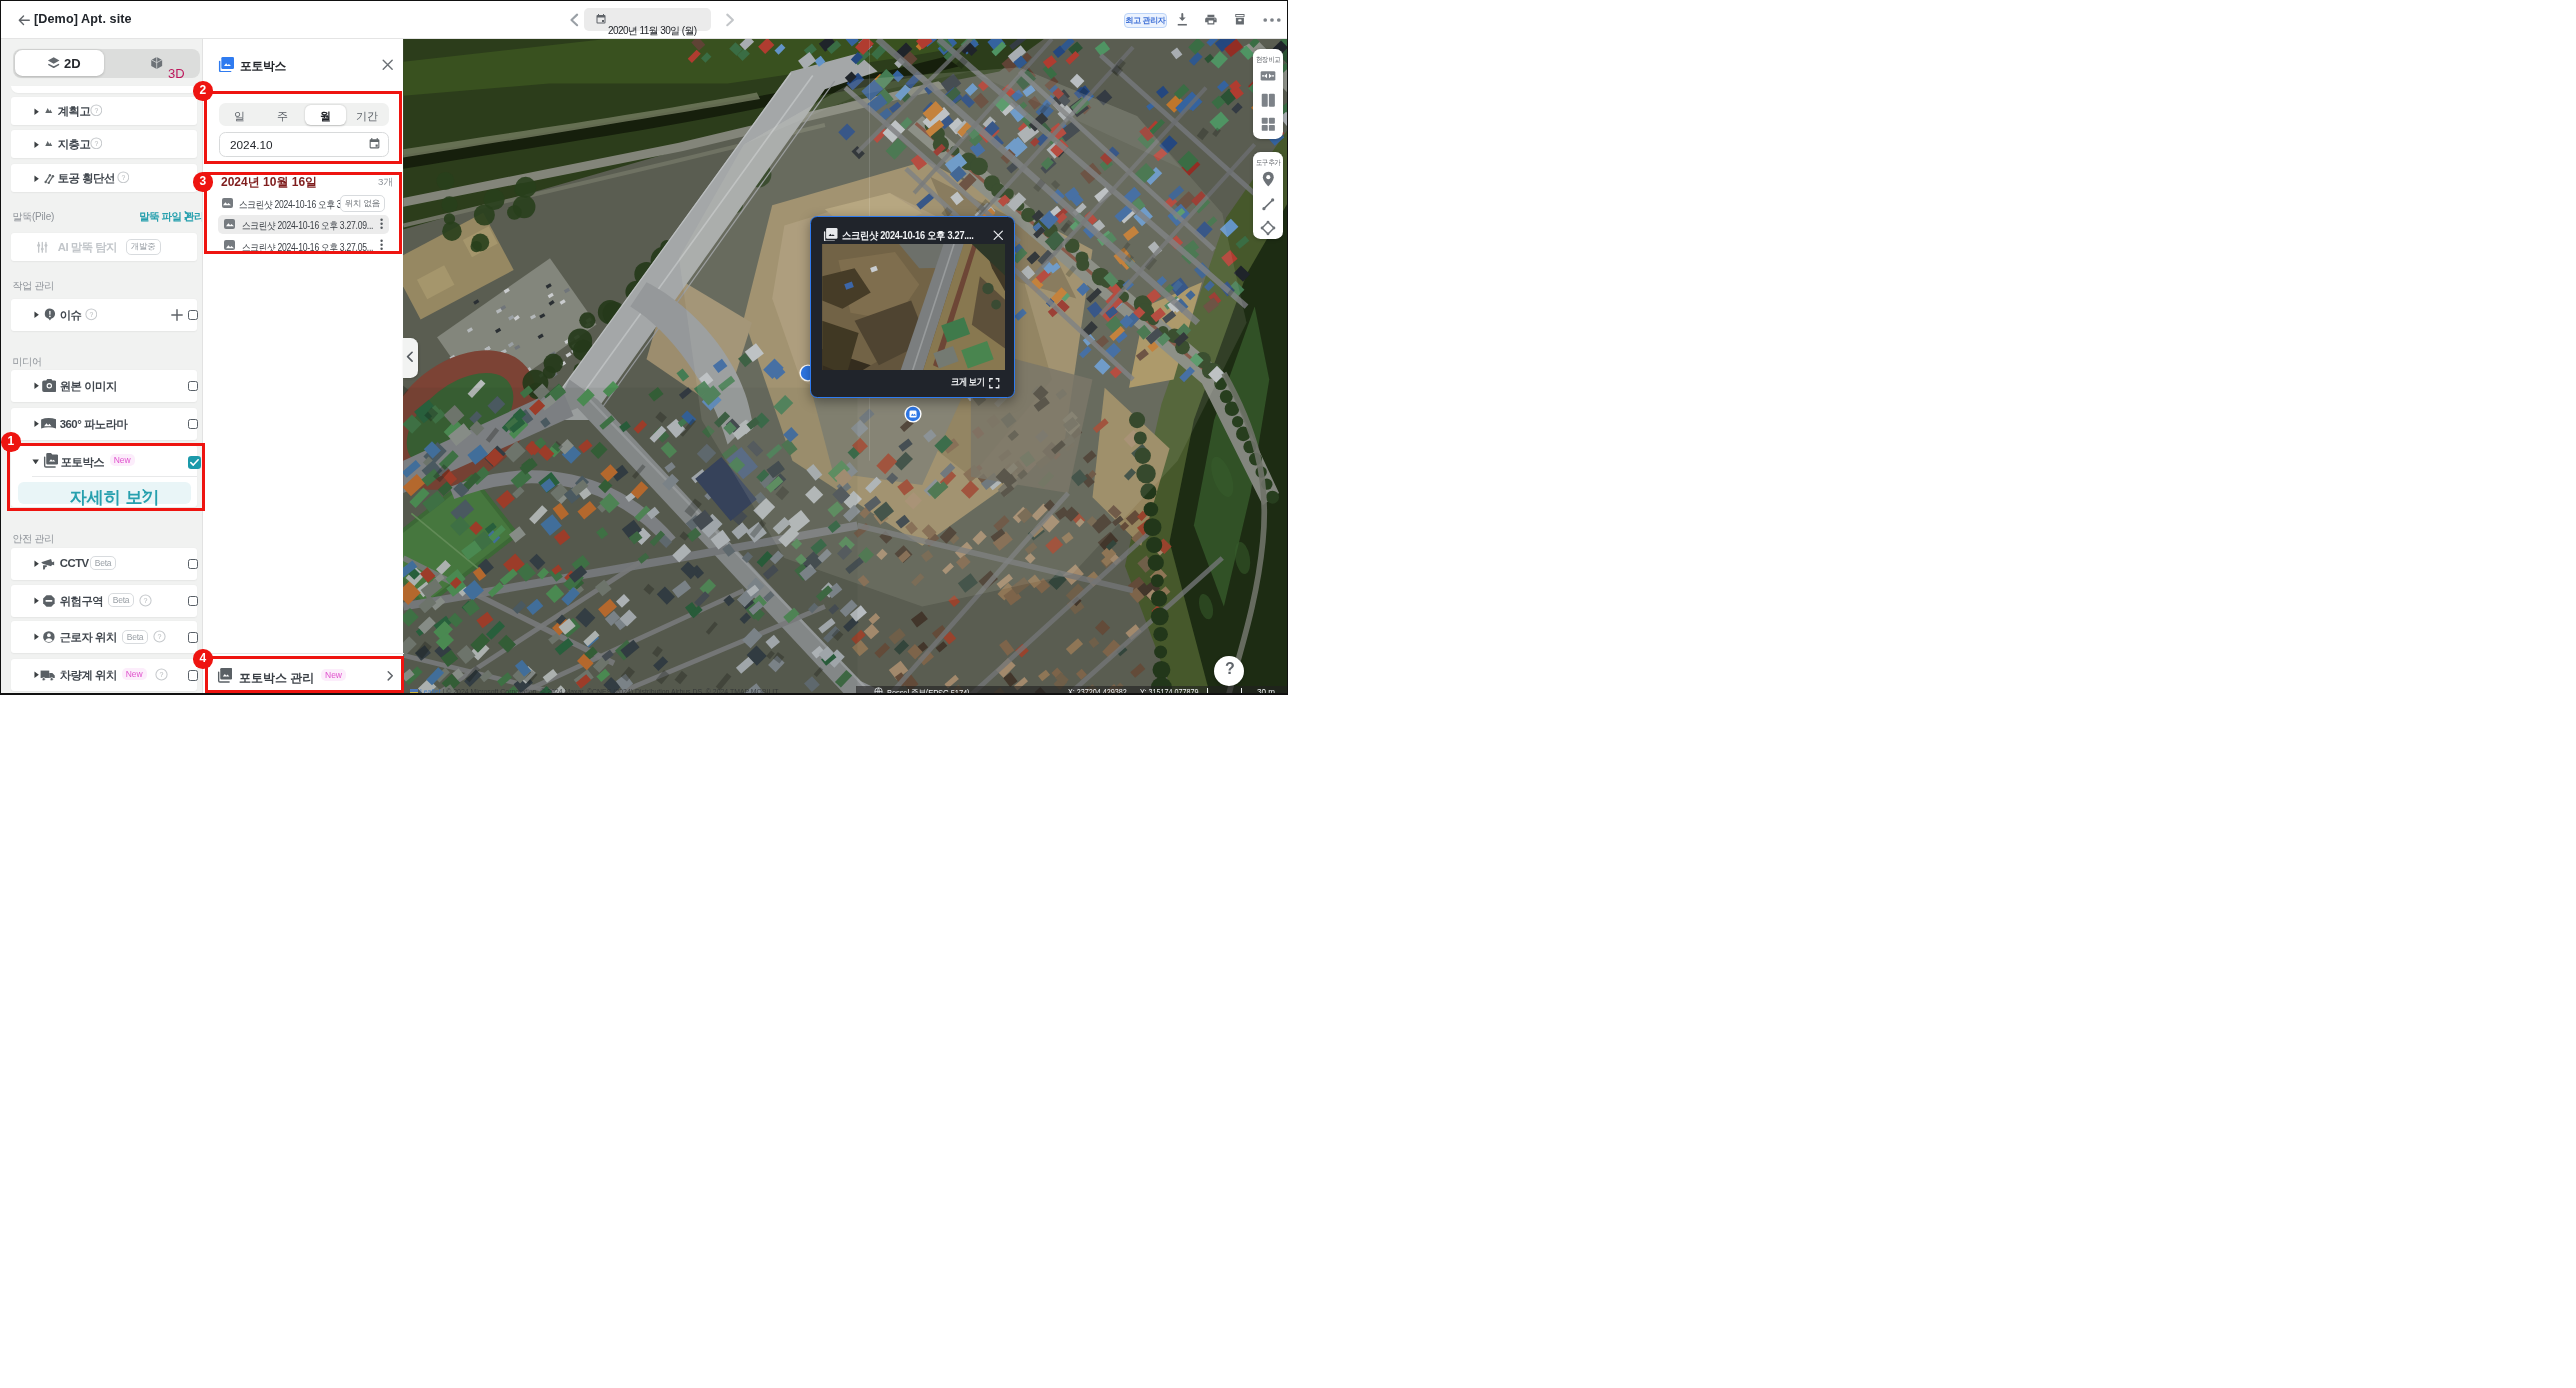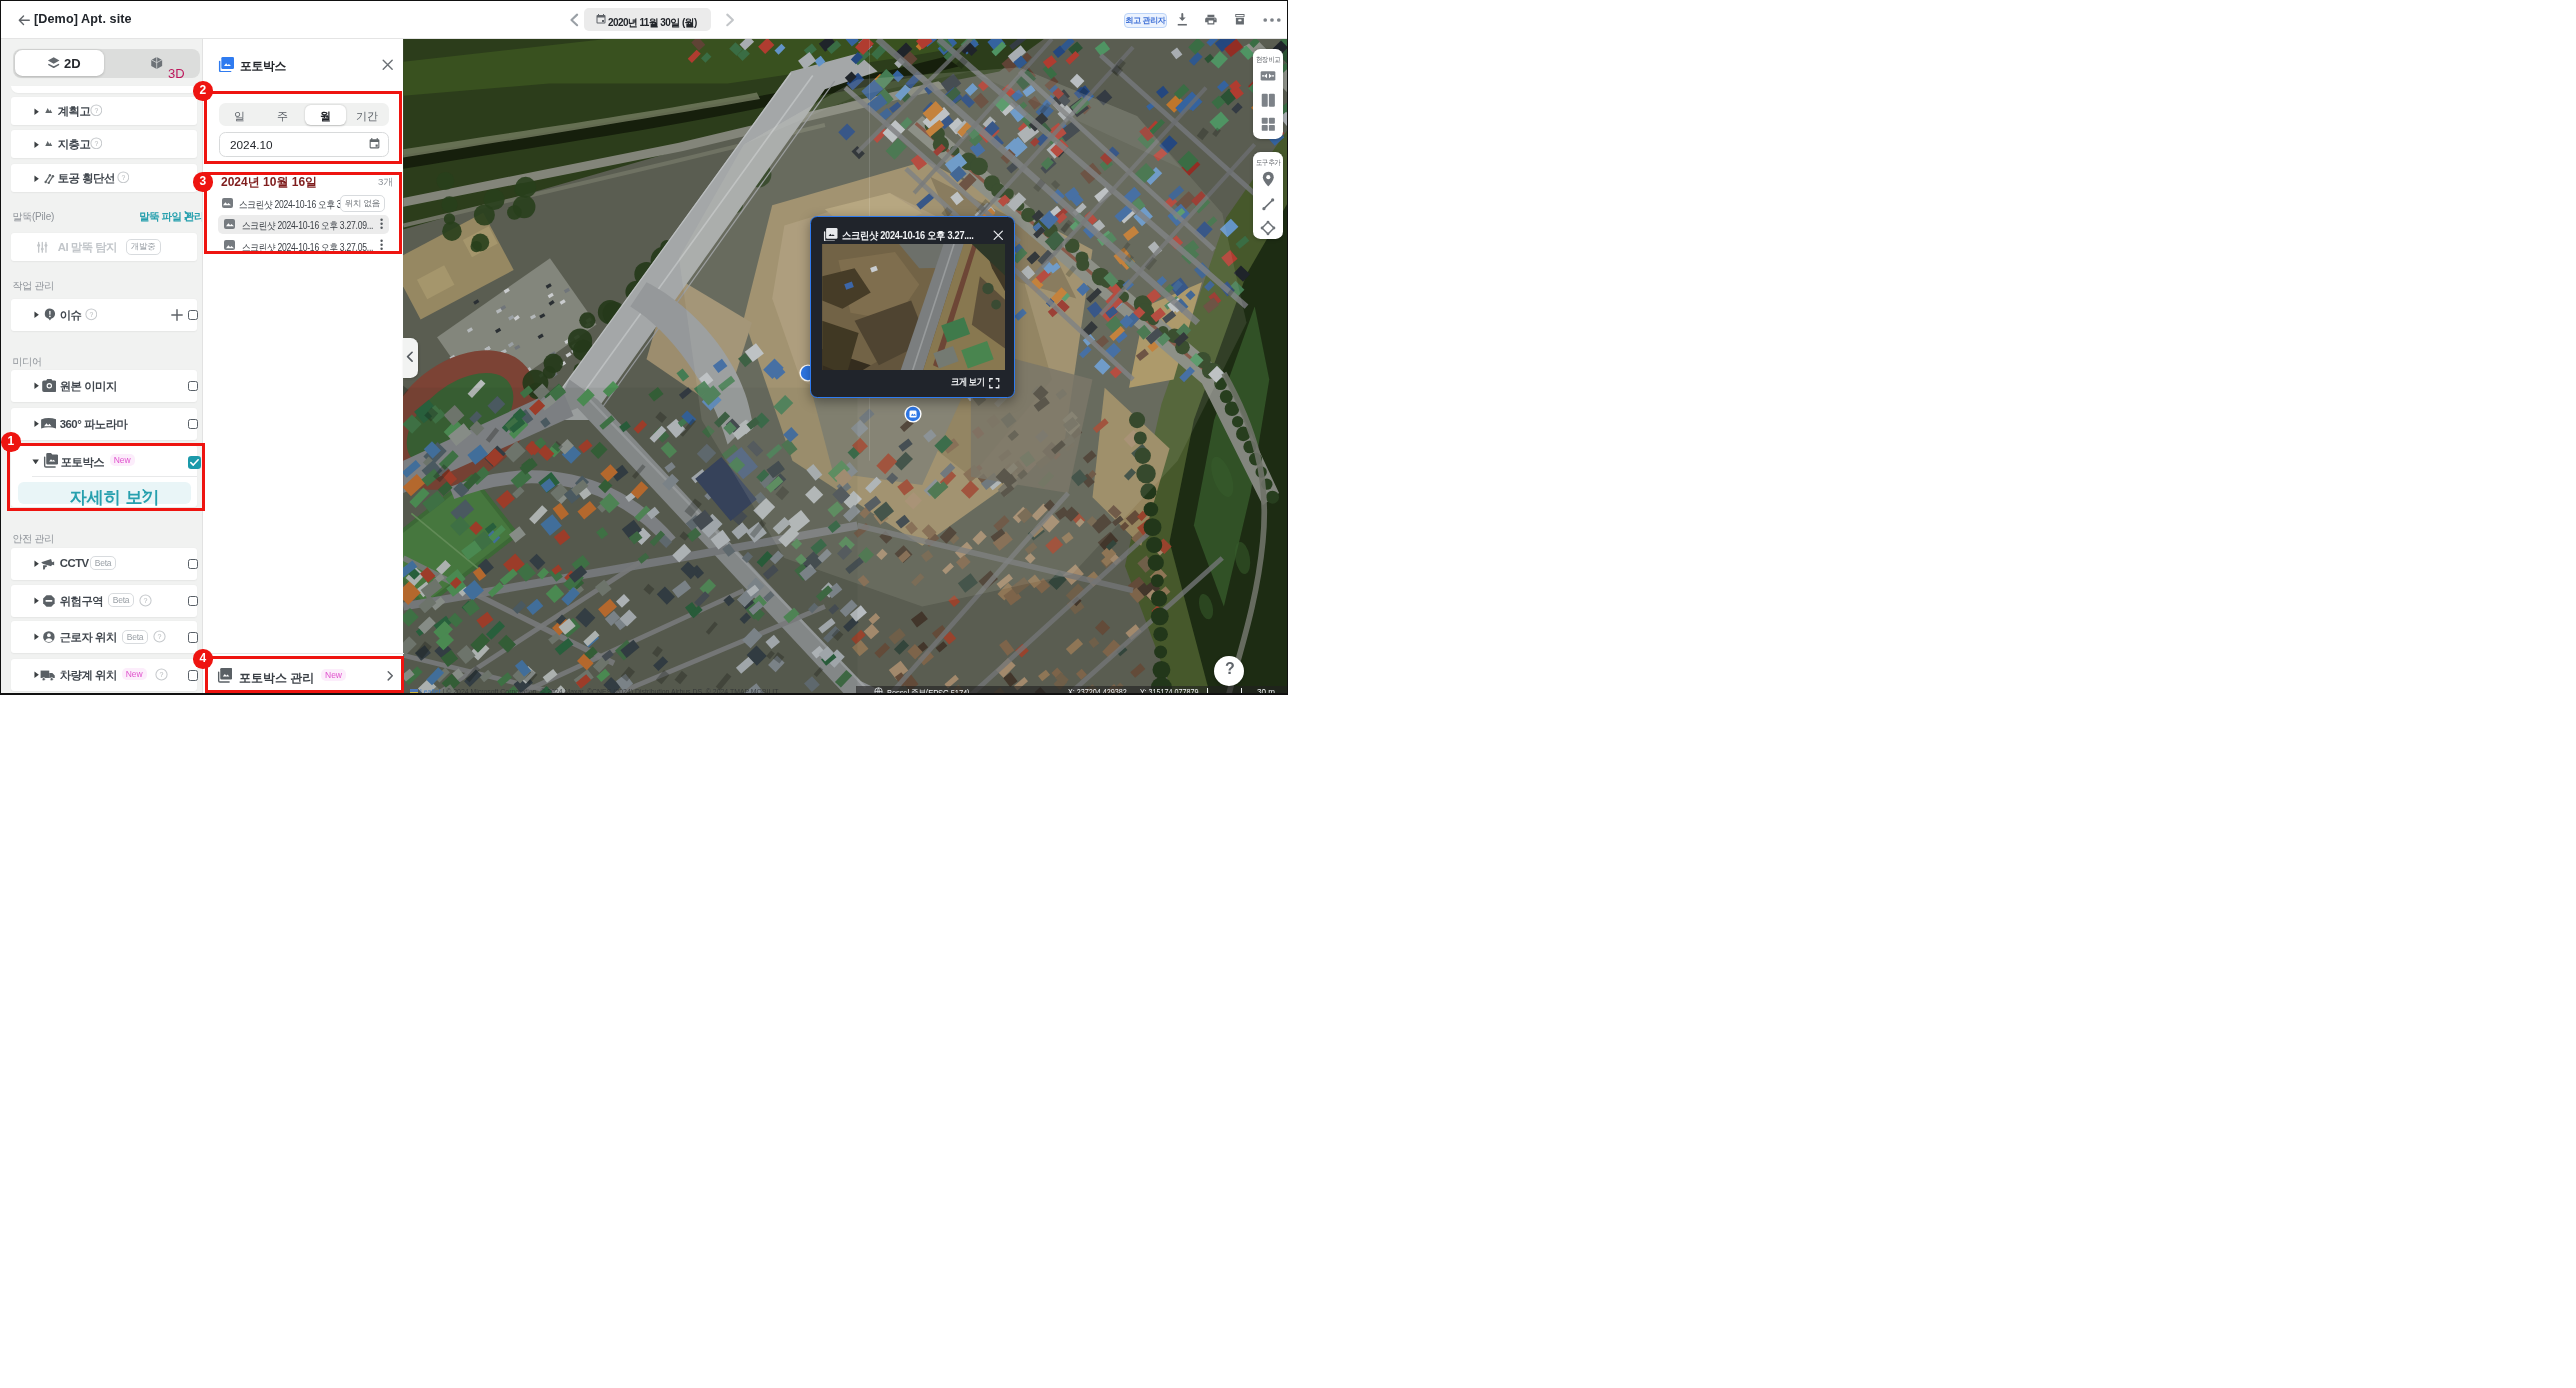--- a/index.html
+++ b/index.html
@@ -3,21 +3,21 @@
 <meta charset="utf-8">
 <style>
 * { margin:0; padding:0; box-sizing:border-box; }
 html,body { width:1288px; height:694px; overflow:hidden; font-family:"Liberation Sans",sans-serif; background:#fff; }
 #app { position:absolute; left:0; top:0; width:1288px; height:694px; border-top:1.6px solid #111; border-left:1.6px solid #111; overflow:hidden; }
 .abs { position:absolute; white-space:nowrap; }
 
 #topbar { position:absolute; left:0; top:0; width:1288px; height:38px; background:#fff; border-bottom:0.8px solid #e4e4e4; z-index:30; }
   .tb-title { white-space:nowrap; position:absolute; left:33px; top:11.4px; font-size:12.6px; font-weight:700; color:#20242a; letter-spacing:0.1px; }
 #datebtn { position:absolute; left:583px; top:6.5px; width:127px; height:23.5px; background:#ebebeb; border-radius:4.9px; }
-#datebtn .dtxt { white-space:nowrap; position:absolute; left:24px; top:8px; font-size:10px; letter-spacing:-0.6px; font-weight:700; color:#23262b; }
+#datebtn .dtxt { white-space:nowrap; position:absolute; left:24px; top:16px; font-size:10px; letter-spacing:-0.6px; font-weight:400; color:#23262b; }
 .adminbadge { white-space:nowrap; position:absolute; left:1123px; top:11.8px; width:43px; height:15.4px; background:#ecf3fe; border:0.8px solid #bcd4f8; border-radius:4px; font-size:8px; color:#3e70d6; text-align:center; line-height:13.8px; font-weight:700; letter-spacing:-0.4px;}
 
 #sidebar { position:absolute; left:0; top:38px; width:224px; height:656px; background:#f1f2f1; z-index:10; }
 .card { position:absolute; left:9.7px; width:186px; background:#fff; border-radius:3px; box-shadow:0 0.8px 1.6px rgba(0,0,0,.05); }
 .rowlbl { white-space:nowrap; font-size:11.4px; font-weight:700; color:#41474e; letter-spacing:-0.5px; }
 .seclbl { white-space:nowrap; position:absolute; left:11.4px; font-size:10px; color:#8d9298; letter-spacing:-0.2px; }
 .badge-o { display:inline-block; border:0.8px solid #d8dbde; border-radius:4.9px; color:#9aa0a6; font-size:8.5px; padding:1.2px 4px; background:#fff; letter-spacing:-0.2px; }
 .badge-new { display:inline-block; border-radius:4.9px; color:#e052cd; font-size:8.5px; padding:1.2px 4px; background:#fcedfb; }
 .cbox { position:absolute; width:10.5px; height:10.5px; border:1.4px solid #585f66; border-radius:2.4px; background:#fff; }
 

